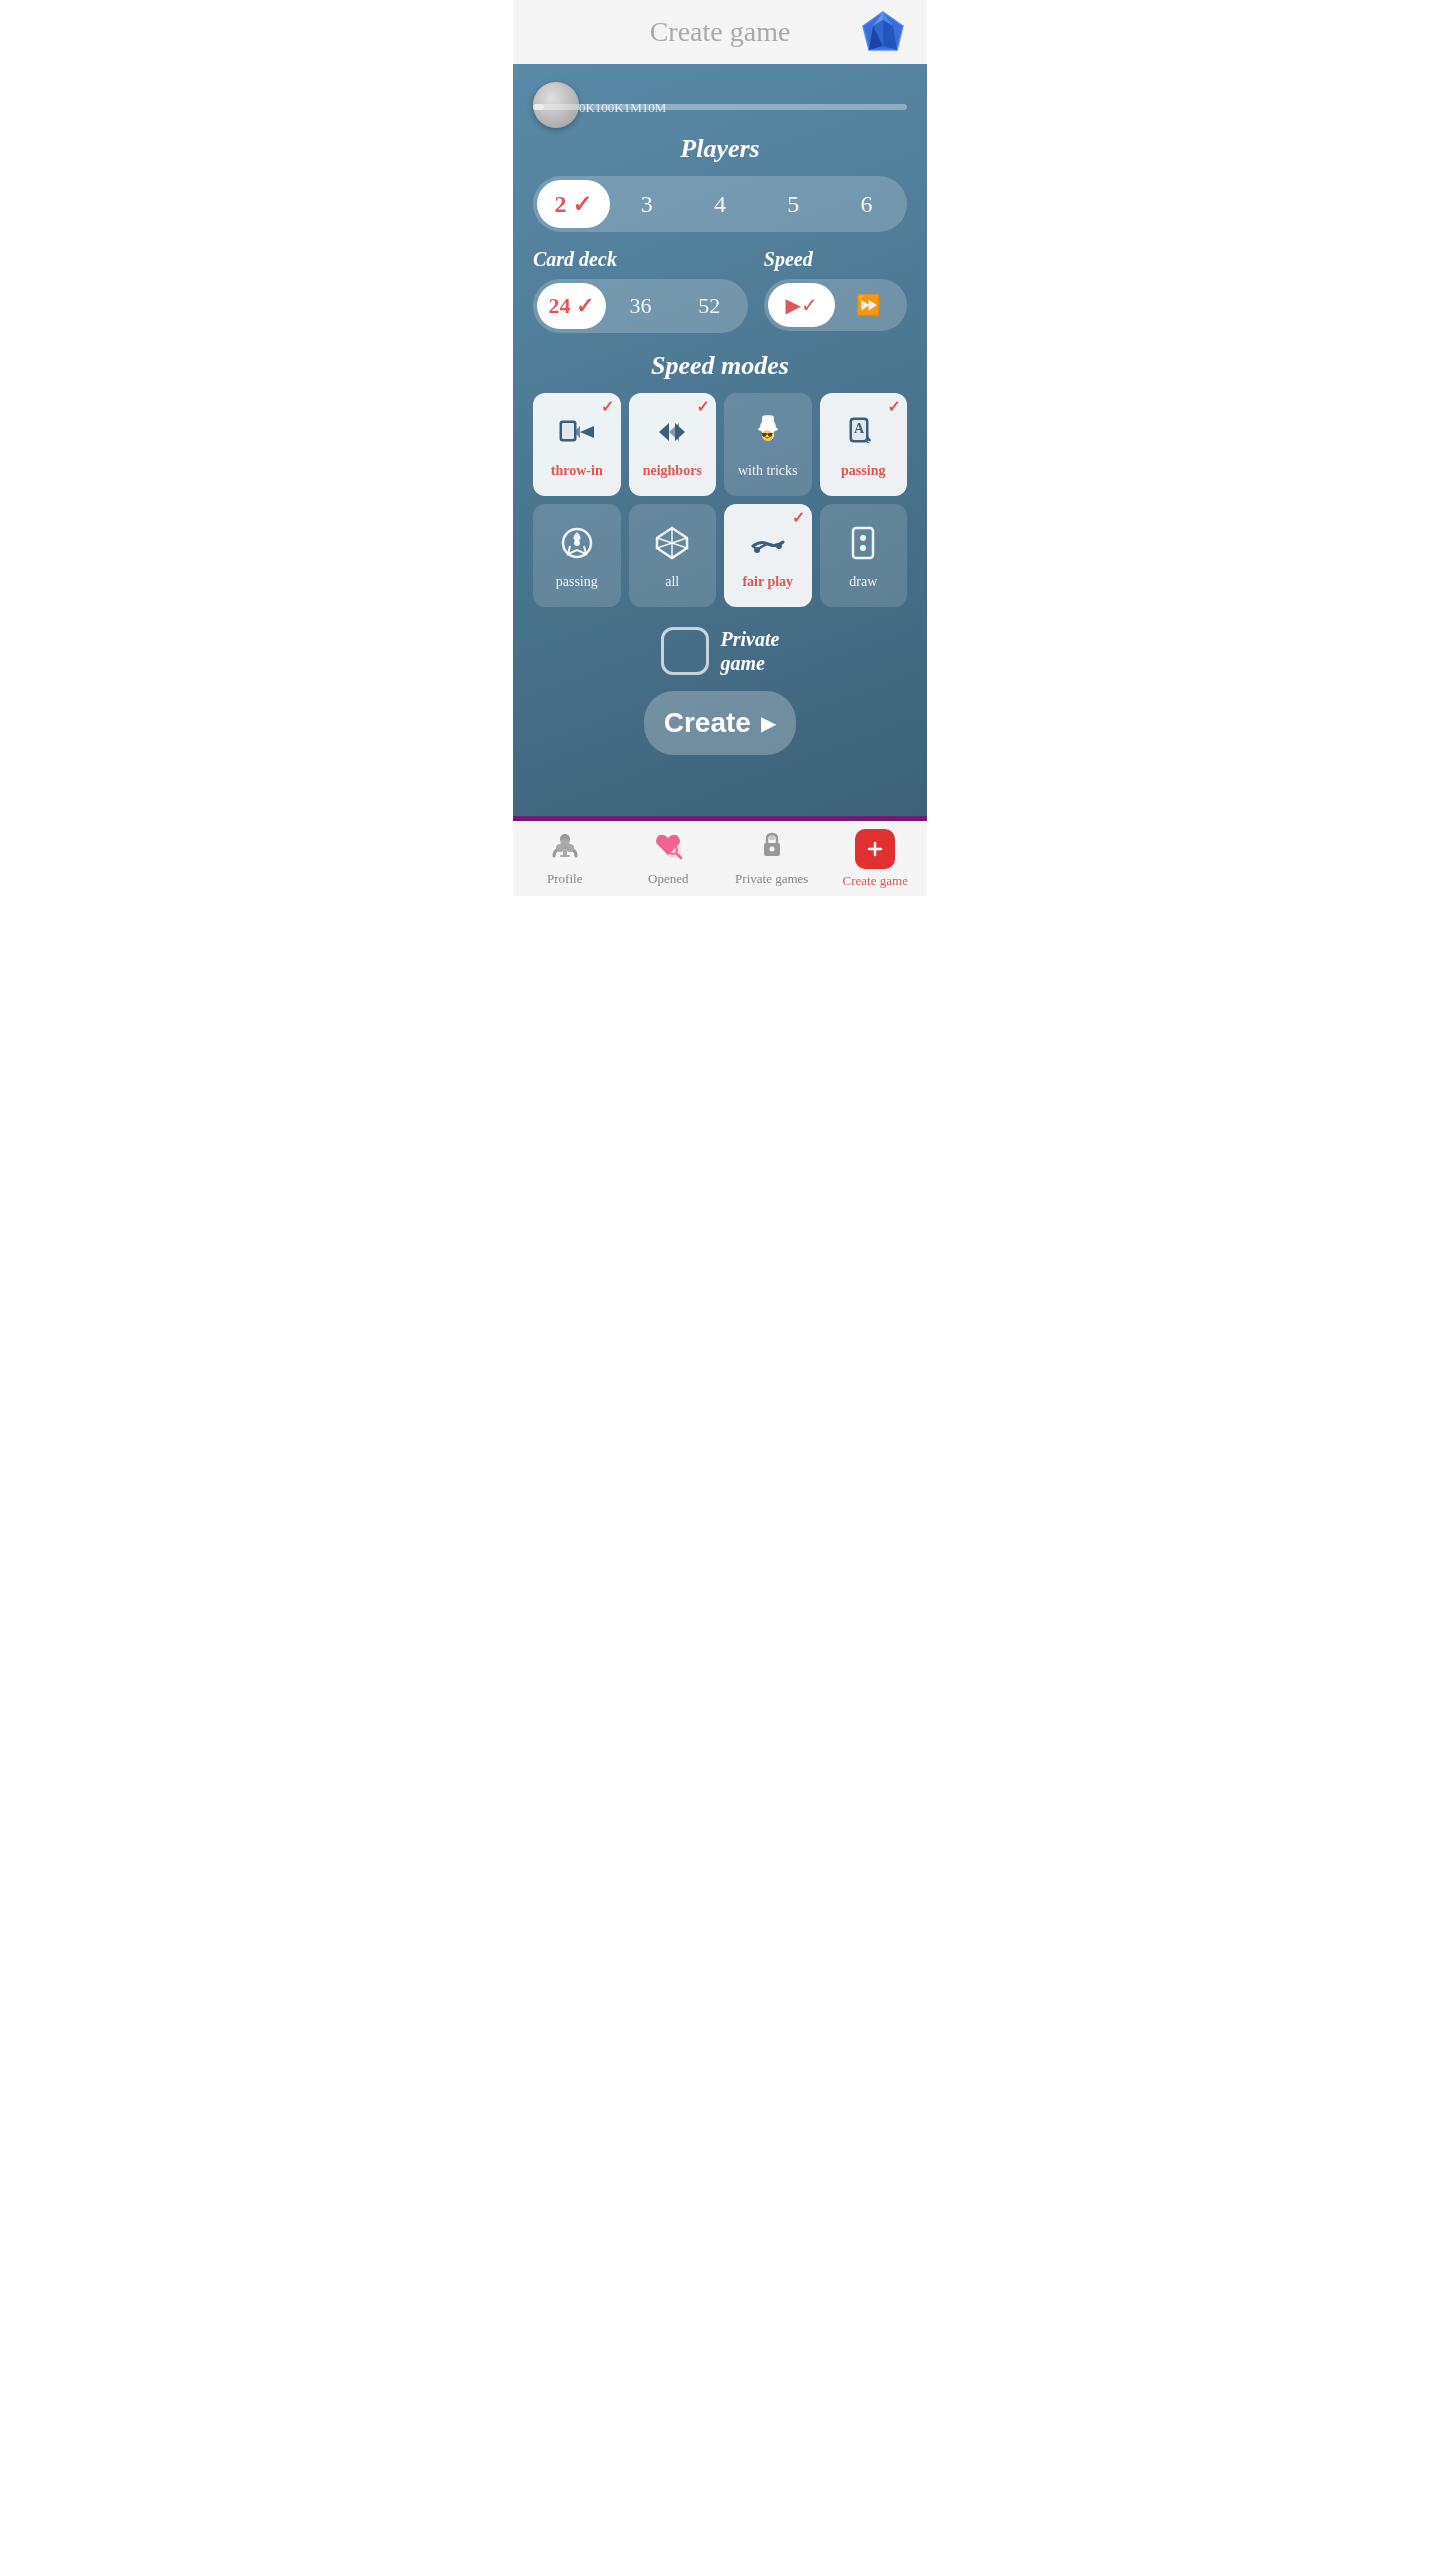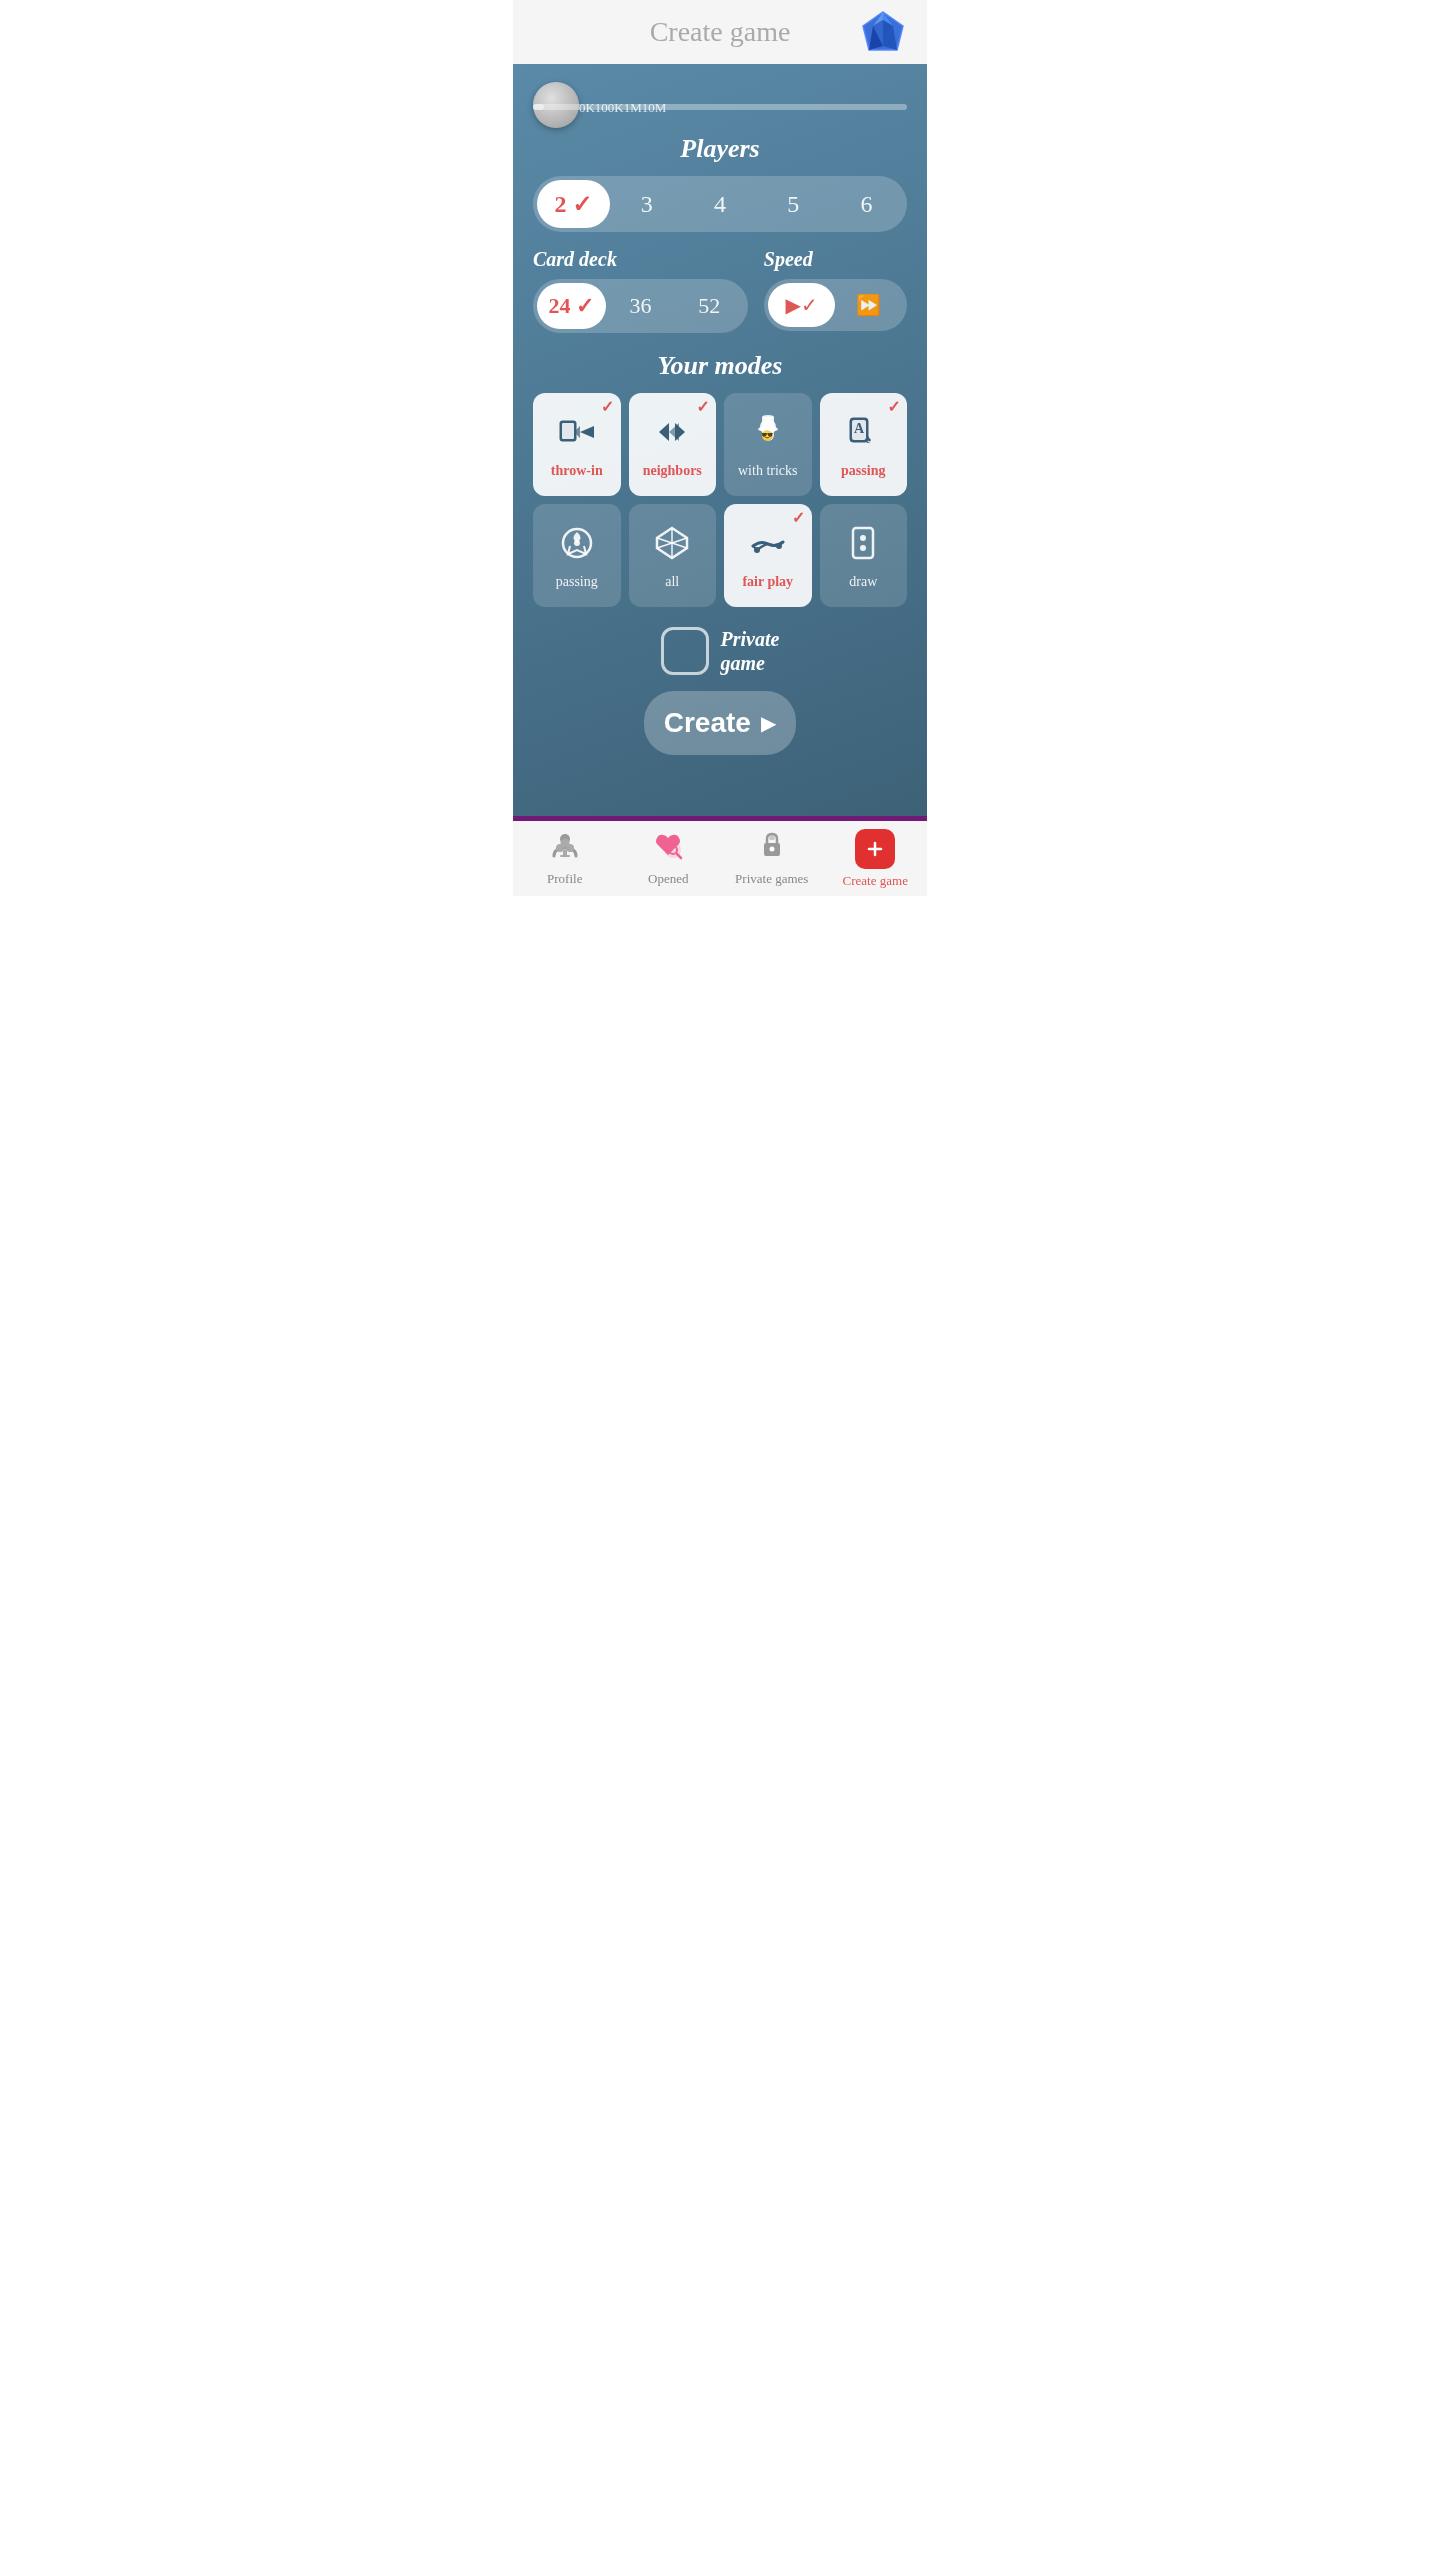--- a/index.html
+++ b/index.html
@@ -435,21 +435,21 @@
         <div class="speed-option selected">
           <span class="speed-icon" style="color:#e05555; font-size:20px;">▶✓</span>
         </div>
         <div class="speed-option">
           <span style="color:rgba(255,255,255,0.9); font-size:20px;">⏩</span>
         </div>
       </div>
     </div>
   </div>
 
-  <div class="section-title">Your modes</div>
+  <div class="section-title">Speed modes</div>
   <div class="game-modes-grid">
 
     <div class="mode-card selected">
       <span class="checkmark">✓</span>
       <div class="mode-icon">
         <svg width="38" height="38" viewBox="0 0 38 38">
           <rect x="2" y="8" width="16" height="20" rx="2" fill="#3a5f78" stroke="#3a5f78"></rect>
           <rect x="4" y="10" width="12" height="16" rx="1" fill="white" opacity="0.85"></rect>
           <polygon points="22,19 36,13 36,25" fill="#3a5f78"></polygon>
           <polygon points="16,19 22,13 22,25" fill="#3a5f78" opacity="0.7"></polygon>

